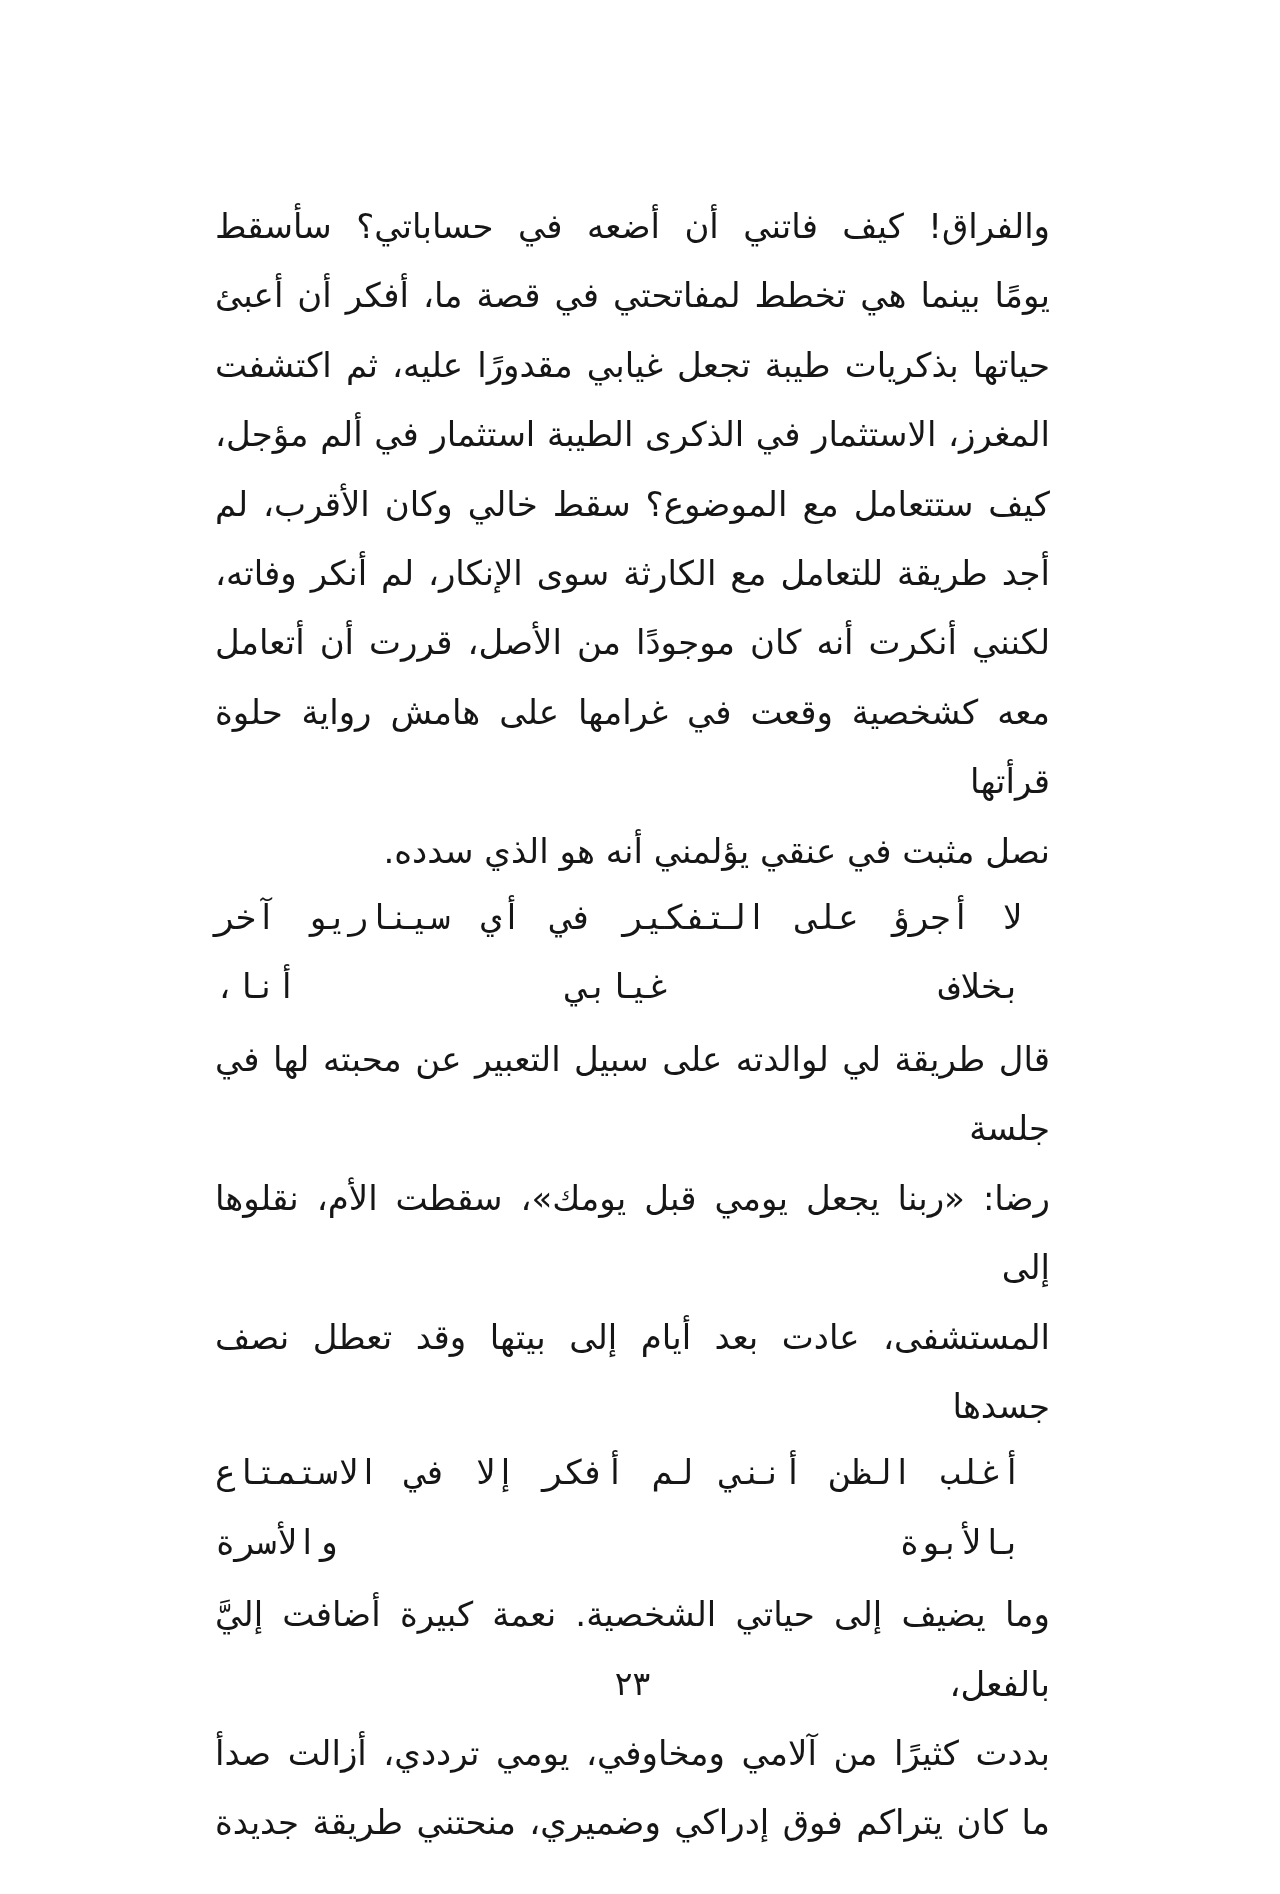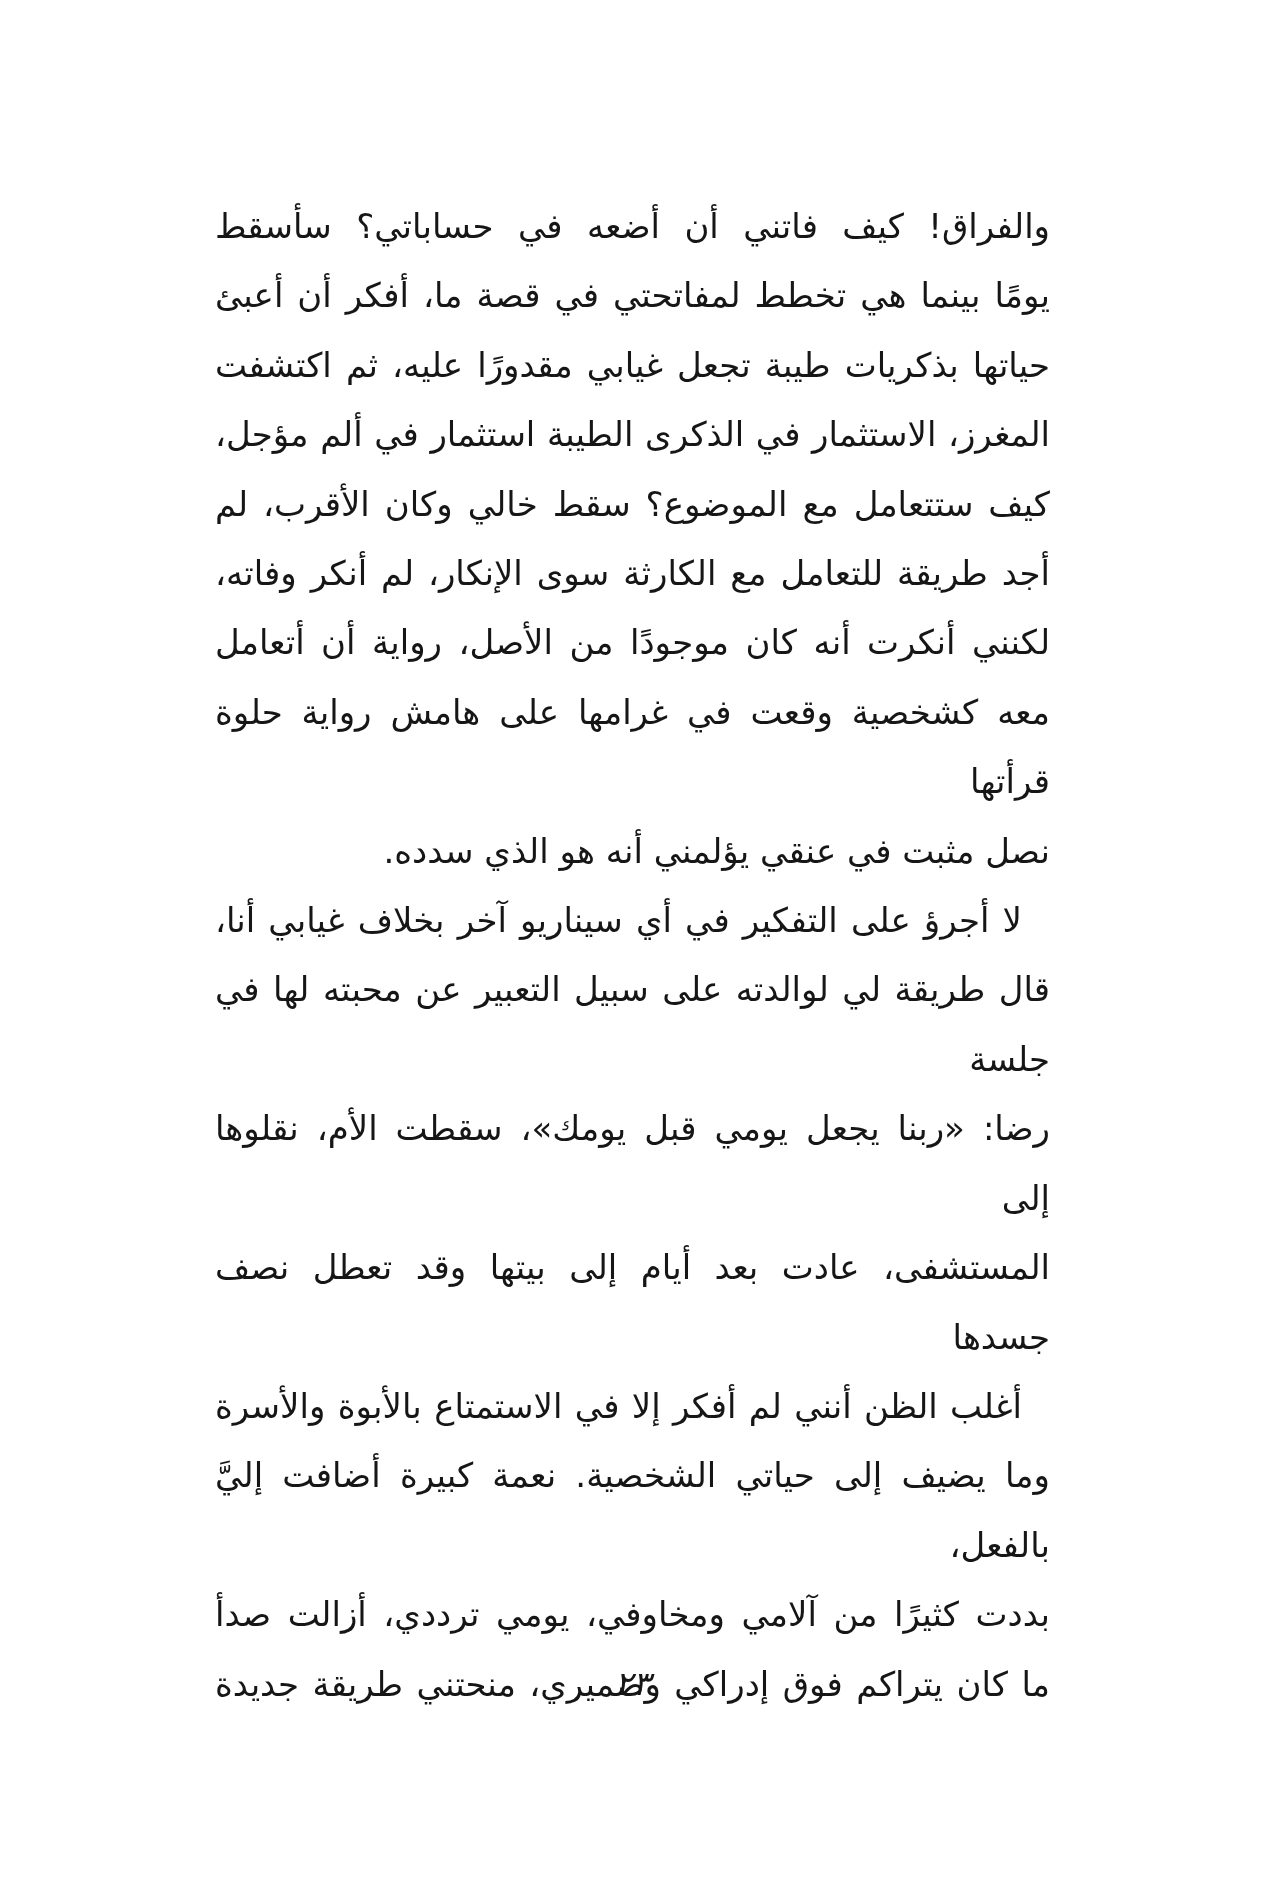--- a/index.html
+++ b/index.html
@@ -27,52 +27,52 @@
     font-size: 34px;
     line-height: 69.4px;
     text-align: justify;
     text-align-last: justify;
     -moz-text-align-last: justify;
     text-justify: inter-word;
     direction: rtl;
   }
   .line.par-start {
     padding-right: 28px;
+    font-family: Liberation Mono, monospace;
   }
   .line.par-end {
     text-align: left;
     text-align-last: right;
     -moz-text-align-last: right;
   }
   .page-number {
     position: absolute;
     top: 1660px;
     right: 230px;
     left: 215px;
     text-align: center;
     font-size: 33px;
     line-height: 48px;
     direction: rtl;
     color: #161616;
-    font-style: italic;
   }
 </style>
 </head>
 <body>
 
 <div class="page" dir="rtl">
 
   <div class="text-block">
     <div class="line">والفراق! كيف فاتني أن أضعه في حساباتي؟ سأسقط</div>
     <div class="line">يومًا بينما هي تخطط لمفاتحتي في قصة ما، أفكر أن أعبئ</div>
     <div class="line">حياتها بذكريات طيبة تجعل غيابي مقدورًا عليه، ثم اكتشفت</div>
     <div class="line">المغرز، الاستثمار في الذكرى الطيبة استثمار في ألم مؤجل،</div>
     <div class="line">كيف ستتعامل مع الموضوع؟ سقط خالي وكان الأقرب، لم</div>
     <div class="line">أجد طريقة للتعامل مع الكارثة سوى الإنكار، لم أنكر وفاته،</div>
-    <div class="line">لكنني أنكرت أنه كان موجودًا من الأصل، رواية أن أتعامل</div>
+    <div class="line">لكنني أنكرت أنه كان موجودًا من الأصل، قررت أن أتعامل</div>
     <div class="line">معه كشخصية وقعت في غرامها على هامش رواية حلوة قرأتها</div>
     <div class="line par-end">نصل مثبت في عنقي يؤلمني أنه هو الذي سدده.</div>
     <div class="line par-start">لا أجرؤ على التفكير في أي سيناريو آخر بخلاف غيابي أنا،</div>
     <div class="line">قال طريقة لي لوالدته على سبيل التعبير عن محبته لها في جلسة</div>
     <div class="line">رضا: «ربنا يجعل يومي قبل يومك»، سقطت الأم، نقلوها إلى</div>
     <div class="line">المستشفى، عادت بعد أيام إلى بيتها وقد تعطل نصف جسدها</div>
     <div class="line par-start">أغلب الظن أنني لم أفكر إلا في الاستمتاع بالأبوة والأسرة</div>
     <div class="line">وما يضيف إلى حياتي الشخصية. نعمة كبيرة أضافت إليَّ بالفعل،</div>
     <div class="line">بددت كثيرًا من آلامي ومخاوفي، يومي ترددي، أزالت صدأ</div>
     <div class="line">ما كان يتراكم فوق إدراكي وضميري، منحتني طريقة جديدة</div>

